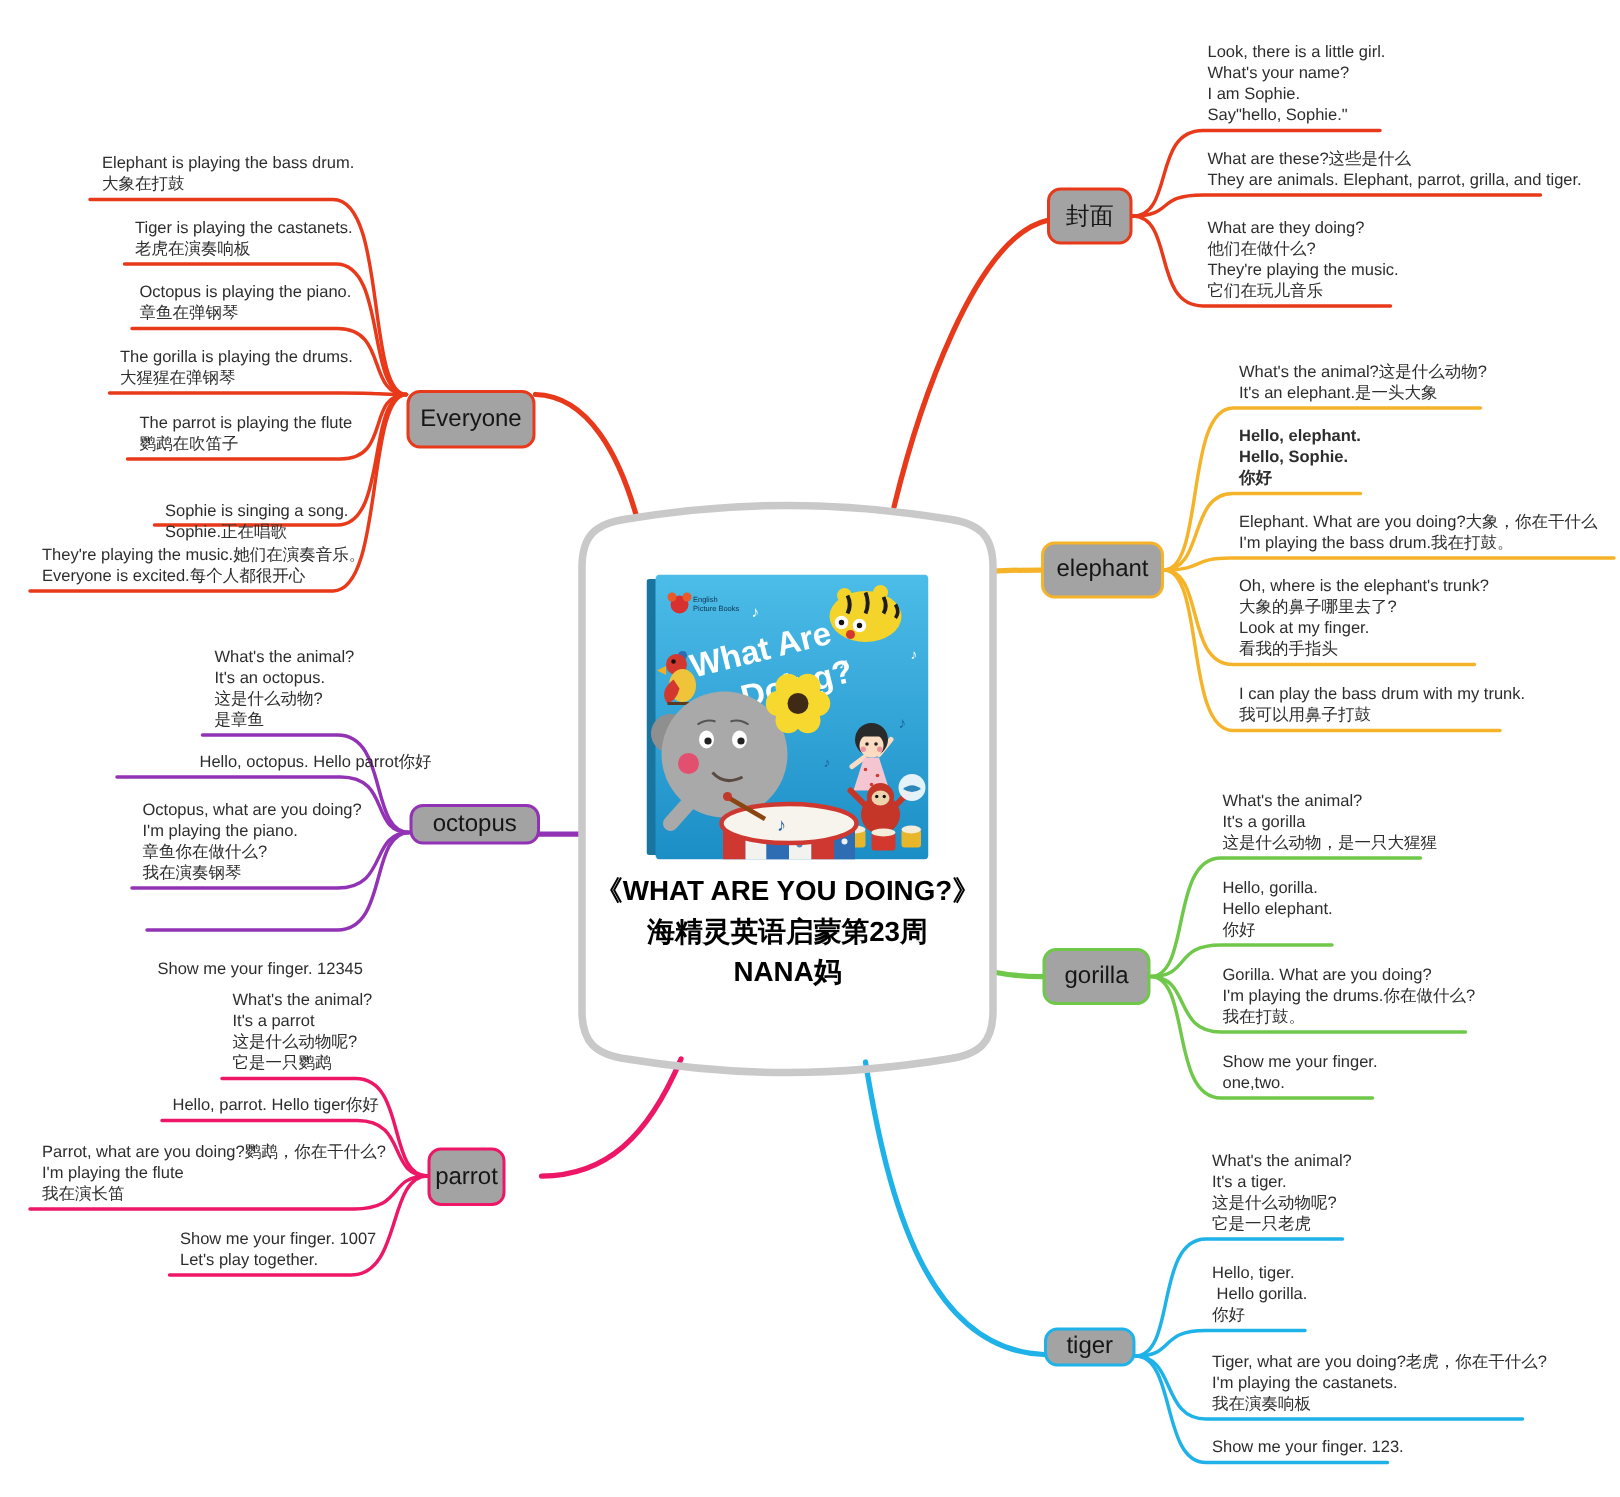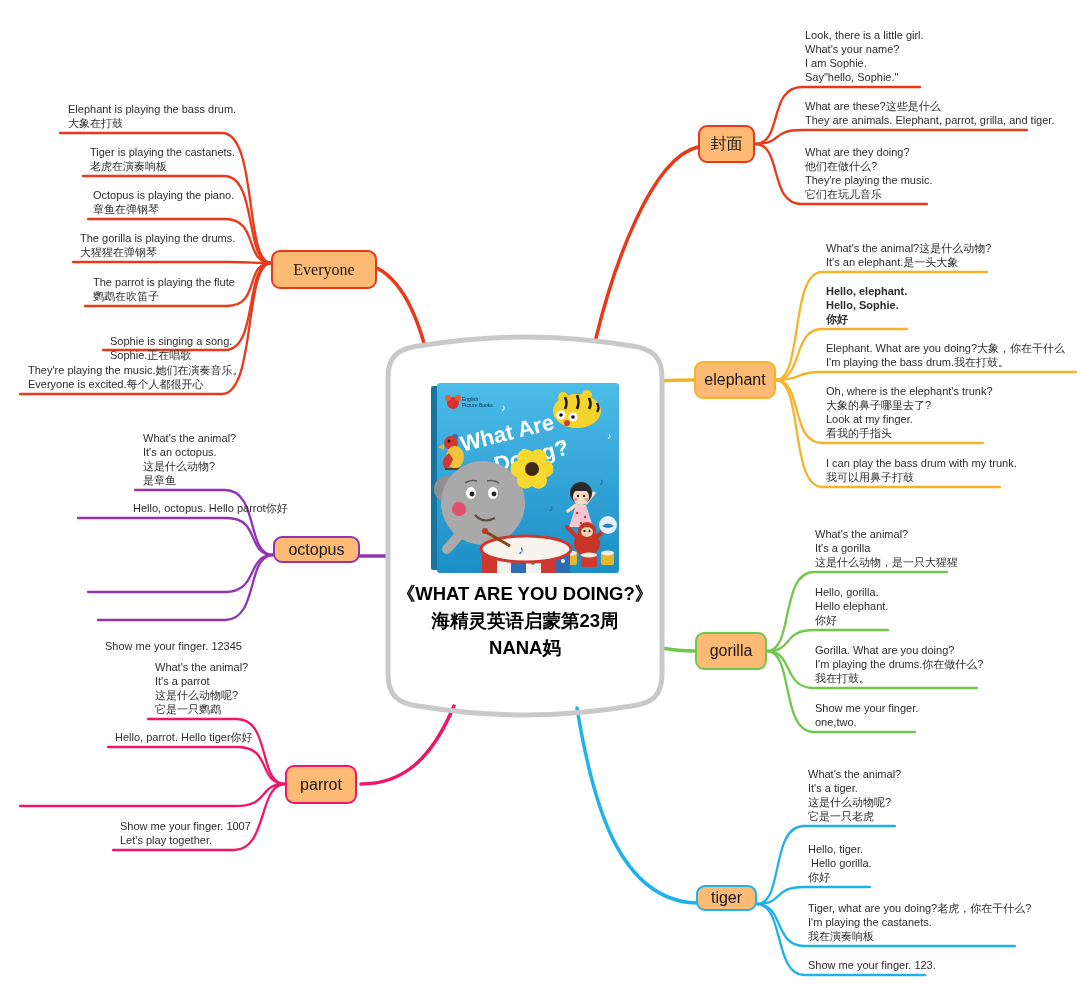--- a/index.html
+++ b/index.html
@@ -7,21 +7,21 @@
     position:relative; width:1080px; height:998px; background:#ffffff;
     font-family:"Liberation Sans", sans-serif; overflow:hidden;
   }
   svg.wires { position:absolute; left:0; top:0; }
   svg.wires path { fill:none; stroke-linecap:round; }
   .leaf {
     position:absolute; font-size:11px; line-height:14px; color:#2d2d2d;
     white-space:pre; letter-spacing:0;
   }
   .topic {
-    position:absolute; background:#fdba74; border:2.5px solid #999; border-radius:9px;
+    position:absolute; background:#a3a3a3; border:2.5px solid #999; border-radius:9px;
     display:flex; align-items:center; justify-content:center;
     font-size:16px; color:#161616; box-sizing:border-box;
   }
   .central-content { position:absolute; left:390px; top:383px; width:270px; text-align:center; }
   .central-title {
     margin-top:7px; font-size:18.5px; font-weight:bold; line-height:27px;
     color:#000; white-space:pre-line;
   }
   .book { display:block; margin:0 auto; }
 </style>
@@ -249,27 +249,27 @@
   </div>
   <div class="topic" style="left: 694px; top: 361px; width: 82px; height: 38px; border-color: rgb(245, 179, 42);">
     <span>elephant</span>
   </div>
   <div class="topic" style="left: 695px; top: 632px; width: 72px; height: 38px; border-color: rgb(111, 200, 74);">
     <span>gorilla</span>
   </div>
   <div class="topic" style="left: 696px; top: 885px; width: 61px; height: 26px; border-color: rgb(31, 178, 232);">
     <span>tiger</span>
   </div>
-  <div class="topic" style="left: 271px; top: 250px; width: 106px; height: 39px; border-color: rgb(232, 57, 26); font-family: Liberation Serif, serif;">
+  <div class="topic" style="left: 271px; top: 260px; width: 86px; height: 39px; border-color: rgb(232, 57, 26);">
     <span>Everyone</span>
   </div>
   <div class="topic" style="left: 273px; top: 536px; width: 87px; height: 27px; border-color: rgb(146, 51, 181); align-items: center;">
     <span>octopus</span>
   </div>
-  <div class="topic" style="left: 285px; top: 765px; width: 72px; height: 39px; border-color: rgb(238, 23, 103); text-align: right;">
+  <div class="topic" style="left: 285px; top: 765px; width: 52px; height: 39px; border-color: rgb(238, 23, 103); text-align: right;">
     <span>parrot</span>
   </div>
 
   <div class="leaf" style="left:805px;top:28px;">Look, there is a little girl.
 What's your name?
 I am Sophie.
 Say"hello, Sophie."</div>
   <div class="leaf" style="left:805px;top:99px;">What are these?这些是什么
 They are animals. Elephant, parrot, grilla, and tiger.</div>
   <div class="leaf" style="left:805px;top:145px;">What are they doing?
@@ -328,23 +328,30 @@
   <div class="leaf" style="left:110px;top:334px;">Sophie is singing a song.
 Sophie.正在唱歌</div>
   <div class="leaf" style="left:28px;top:363px;">They're playing the music.她们在演奏音乐。
 Everyone is excited.每个人都很开心</div>
 
   <div class="leaf" style="left:143px;top:431px;">What's the animal?
 It's an octopus.
 这是什么动物?
 是章鱼</div>
   <div class="leaf" style="left:85px;top:501px;padding-left:48px;">Hello, octopus. Hello parrot你好</div>
+  <div class="leaf" style="left:95px;top:533px;">Octopus, what are you doing?
+I'm playing the piano.
+章鱼你在做什么?
+我在演奏钢琴</div>
   <div class="leaf" style="left:105px;top:603px;margin-top:36px;">Show me your finger. 12345</div>
 
   <div class="leaf" style="left:155px;top:660px;">What's the animal?
 It's a parrot
 这是什么动物呢?
 它是一只鹦鹉</div>
   <div class="leaf" style="left:115px;top:730px;">Hello, parrot. Hello tiger你好</div>
+  <div class="leaf" style="left:28px;top:761px;">Parrot, what are you doing?鹦鹉，你在干什么?
+I'm playing the flute
+我在演长笛</div>
   <div class="leaf" style="left:120px;top:819px;">Show me your finger. 1007
 Let's play together.</div>
 
 </div>
 
 </body></html>

